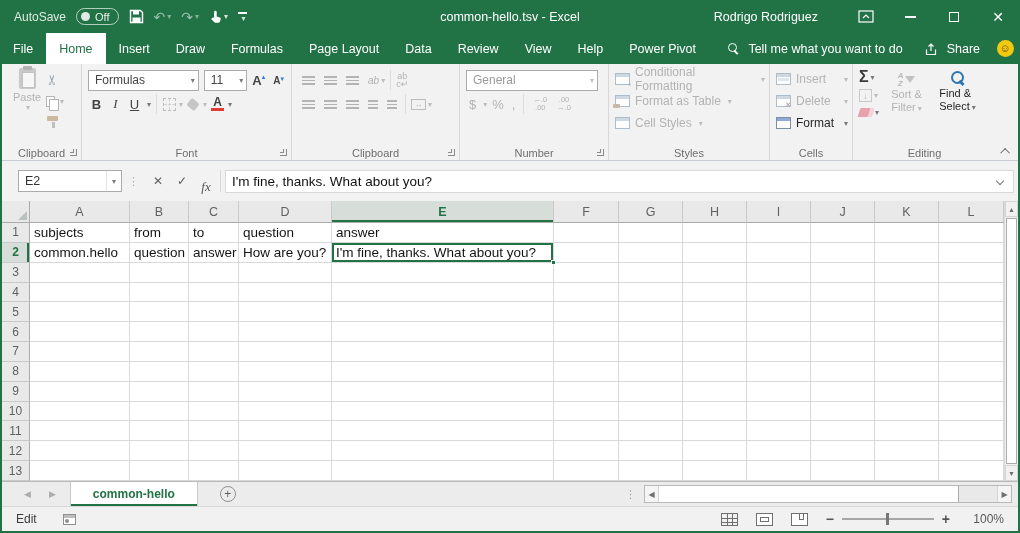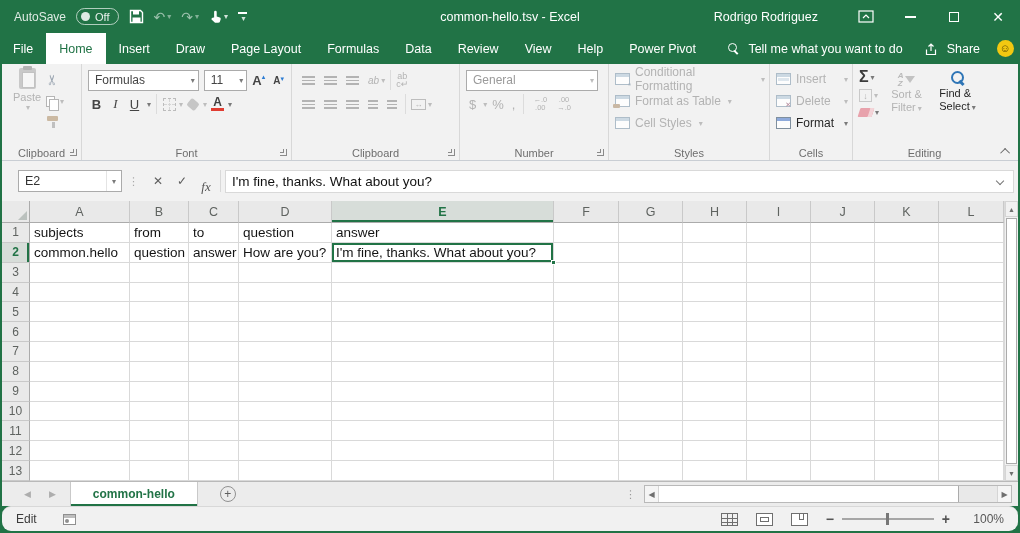--- a/index.html
+++ b/index.html
@@ -157,21 +157,21 @@
   .plus-circle{width:16px;height:16px;border-radius:50%;border:1px solid #919191;color:#5f5f5f;font-size:12px;display:flex;align-items:center;justify-content:center;line-height:1;}
   .sb-dots{margin-left:auto;display:flex;align-items:center;color:#9a9a9a;font-size:11px;padding-right:8px;}
   .hscroll{display:flex;align-items:center;margin:3px 6px 3px 0;width:368px;border:1px solid #B9B9B9;background:#fff;}
   .h-arrow{width:14px;align-self:stretch;display:flex;align-items:center;justify-content:center;font-size:8px;color:#6f6f6f;background:#F5F5F5;}
   .h-arrow.l{border-right:1px solid #D5D5D5;}
   .h-arrow.r{border-left:1px solid #D5D5D5;}
   .h-thumb{align-self:stretch;width:300px;background:#fff;border-right:1px solid #ABABAB;}
   .h-fill{flex:1;align-self:stretch;background:#E9E9E9;}
 
   
-  .statusbar{position:absolute;top:506px;left:2px;right:2px;height:25px;background:#F1F1F1;border-top:1px solid #D8D8D8;display:flex;align-items:center;font-size:12px;color:#3b3b3b;padding:0 14px;border-radius:9px;}
+  .statusbar{position:absolute;top:506px;left:2px;right:2px;height:25px;background:#F1F1F1;border-top:1px solid #D8D8D8;display:flex;align-items:center;font-size:12px;color:#3b3b3b;padding:0 14px;}
   .macro-ic{width:13px;height:11px;border:1px solid #8f8f8f;margin-left:26px;position:relative;background:linear-gradient(to bottom,#bdbdbd 0 3px,#fff 3px);}
   .macro-ic::after{content:"";position:absolute;left:1px;bottom:1px;width:4px;height:4px;border-radius:50%;background:#8f8f8f;}
   .sb-right{margin-left:auto;display:flex;align-items:center;gap:18px;}
   .view-ic{width:17px;height:13px;border:1px solid #6f6f6f;position:relative;background:#fff;}
   .view-ic.normal{background:linear-gradient(to right,transparent 0 5px,#6f6f6f 5px 6px,transparent 6px 10px,#6f6f6f 10px 11px,transparent 11px),linear-gradient(to bottom,transparent 0 4px,#6f6f6f 4px 5px,transparent 5px 8px,#6f6f6f 8px 9px,transparent 9px);}
   .view-ic.layout::after{content:"";position:absolute;left:3px;top:3px;right:3px;bottom:3px;border:1px solid #6f6f6f;}
   .view-ic.break::after{content:"";position:absolute;left:7px;top:0px;width:3px;height:5px;background:#fff;border-left:1px solid #6f6f6f;border-right:1px solid #6f6f6f;border-bottom:1px solid #6f6f6f;}
   .zoomctl{display:flex;align-items:center;gap:8px;}
   .zsym{font-size:14px;color:#555;font-weight:700;}
   .ztrack{position:relative;width:92px;height:2px;background:#A6A6A6;}
@@ -231,22 +231,22 @@
           <span class="close-x">✕</span>
         </span>
     </div>
   </div>
 
   <div class="tabrow">
     <span class="rtab">File</span>
     <span class="rtab active">Home</span>
     <span class="rtab">Insert</span>
     <span class="rtab">Draw</span>
+    <span class="rtab">Formulas</span>
     <span class="rtab">Page Layout</span>
-    <span class="rtab">Formulas</span>
     <span class="rtab">Data</span>
     <span class="rtab">Review</span>
     <span class="rtab">View</span>
     <span class="rtab">Help</span>
     <span class="rtab">Power Pivot</span>
     <span class="tellme">
       <span class="mag-w"></span>
       <span>Tell me what you want to do</span>
     </span>
     <span class="share-btn">

